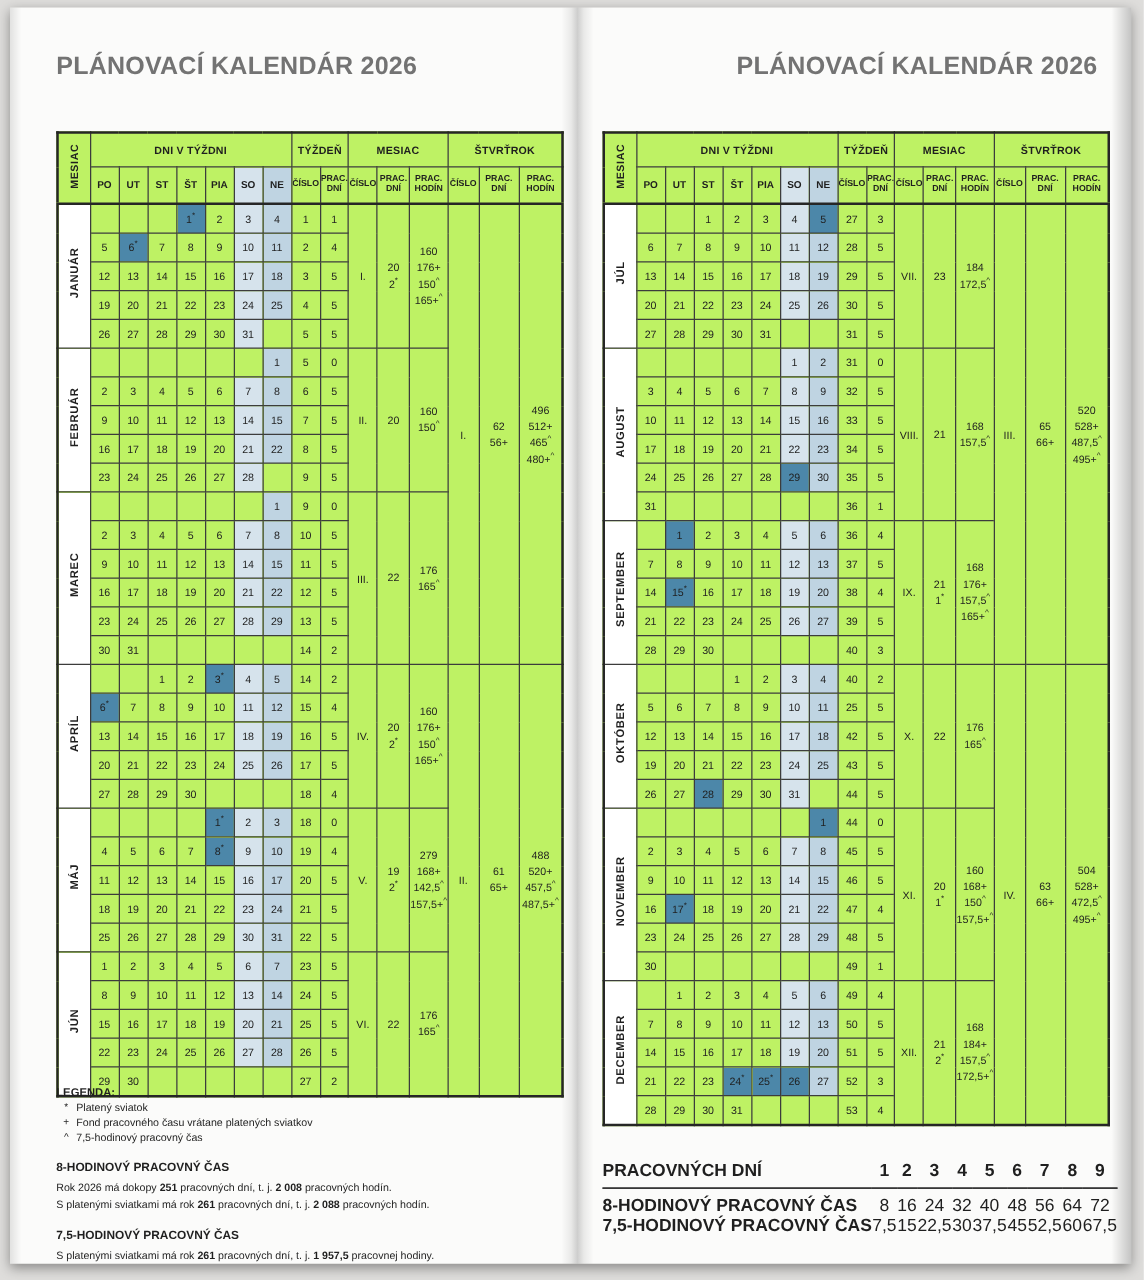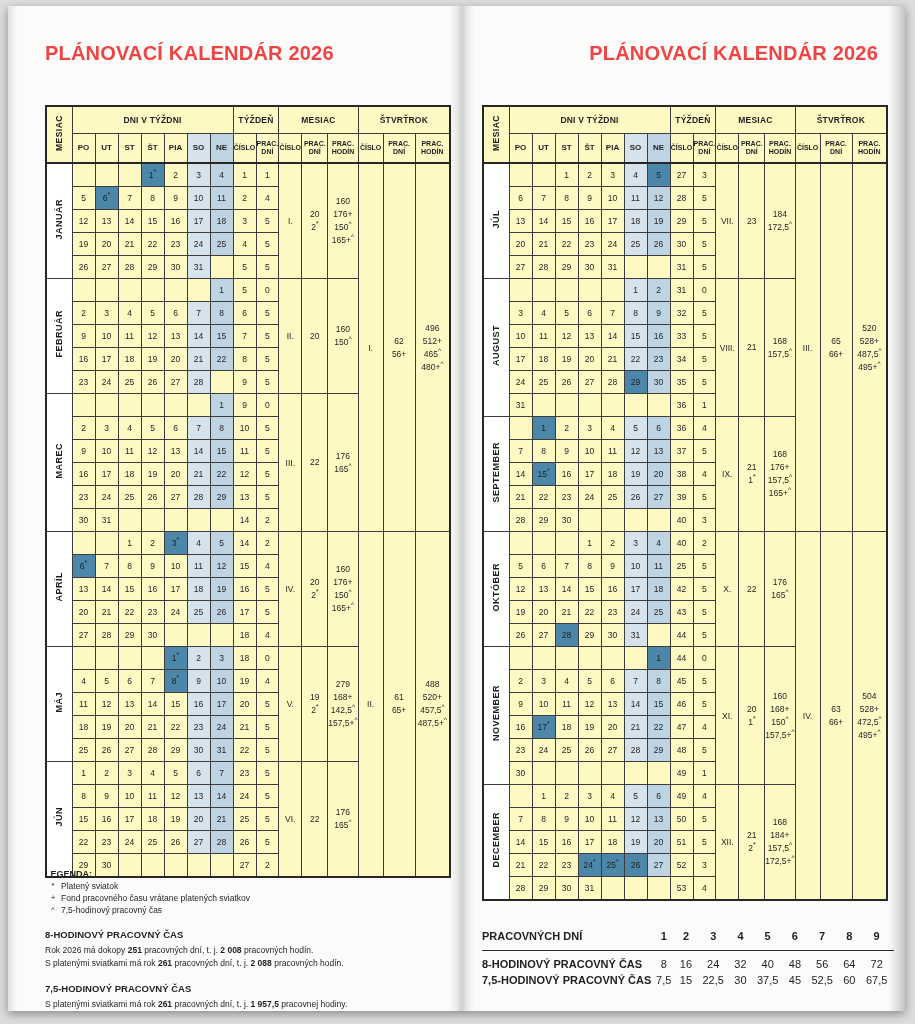--- a/index.html
+++ b/index.html
@@ -24,30 +24,30 @@
   }
   .edge-left{
     position:absolute;left:0;top:0;width:9px;height:100%;pointer-events:none;
     background:linear-gradient(to right, rgba(0,0,0,.10), rgba(0,0,0,0));
   }
   .page{position:absolute;top:0;height:100%;}
   .page-left{left:0;width:449px;}
   .page-right{left:449px;width:448px;}
   .title{
     position:absolute;top:36px;margin:0;
-    font-size:20px;font-weight:bold;letter-spacing:.2px;color:#ef4444;
+    font-size:20px;font-weight:bold;letter-spacing:.2px;color:#737373;
     white-space:nowrap;
   }
   .page-left .title{left:37px;}
   .page-right .title{right:27px;}
   .tablewrap{position:absolute;top:99px;}
   .page-left .tablewrap{left:37px;}
   .page-right .tablewrap{left:25px;}
 
-  table.cal{border-collapse:collapse;table-layout:fixed;border:2px solid #262626;background:#fef9c3;}
+  table.cal{border-collapse:collapse;table-layout:fixed;border:2px solid #262626;background:#bef264;}
   table.cal th, table.cal td{
     border:1px solid #3c3c3c;padding:0;text-align:center;vertical-align:middle;
     color:#1f1f1f;overflow:hidden;
   }
   table.cal thead{border-bottom:2px solid #262626;}
   .g-hdr{height:26px;font-size:8.5px;font-weight:bold;letter-spacing:.2px;}
   .s-hdr{height:28px;font-size:7px;font-weight:bold;line-height:8px;}
   .s-hdr div{line-height:8px;}
   .day-hdr{font-size:8px;}
   .vtext{writing-mode:vertical-rl;transform:rotate(180deg);display:inline-block;
@@ -71,21 +71,21 @@
   .legend-label{width:97px;font-weight:bold;font-size:9px;}
   .legend-items{flex:1;}
   .legend-item{display:flex;}
   .legend-item .sym{width:16px;text-align:center;font-size:8px;}
   .block-heading{font-size:9.5px;font-weight:bold;margin:13px 0 4px 0;}
   .block-line{font-size:8.5px;line-height:13px;}
   .b{font-weight:bold;}
 
   .wt-wrap{position:absolute;left:25px;top:922px;width:412px;}
   table.wt{border-collapse:collapse;width:100%;color:#1f1f1f;}
-  table.wt th, table.wt td{padding:0;font-size:11px;height:16px;margin-left:48px;}
+  table.wt th, table.wt td{padding:0;font-size:14px;height:16px;margin-left:48px;}
   table.wt .lbl{text-align:left;font-weight:bold;width:112px;white-space:nowrap;}
   table.wt .num{text-align:center;}
   table.wt thead tr{border-bottom:1px solid #2b2b2b;}
   table.wt thead th{padding-bottom:6px;}
   table.wt tbody tr:first-child td, table.wt tbody tr:first-child th{padding-top:5px;}
 </style>
 </head>
 <body>
 
 <div class="sheet">

